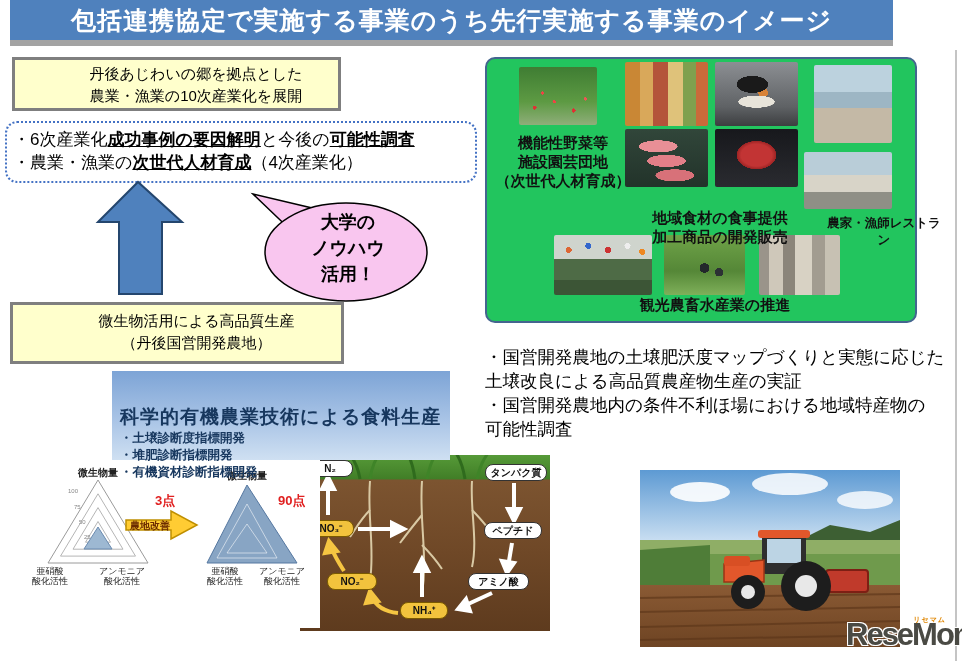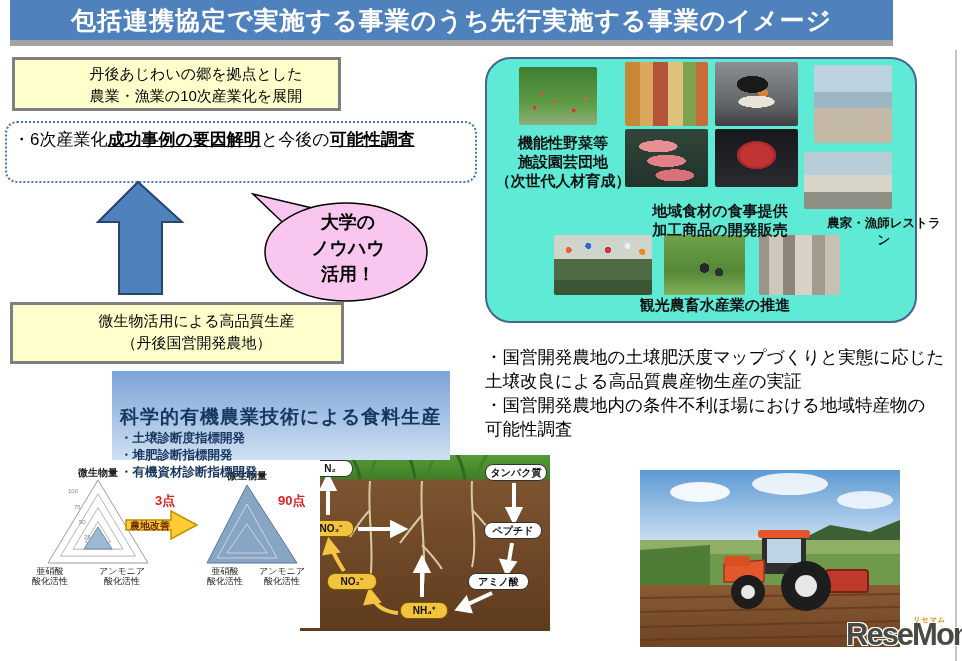--- a/index.html
+++ b/index.html
@@ -48,24 +48,24 @@
 
   
   .soil{left:300px;top:455px;width:250px;height:176px;
         background:linear-gradient(180deg,#569a38 0px,#417e27 24px,#7c5430 25px,#6f4827 55%,#5e3b1e 100%);text-decoration:underline;}
   .node{position:absolute;border:1px solid #333;border-radius:8px;background:#fff;
         font-size:10px;font-weight:bold;text-align:center;color:#111;padding:1px 2px;line-height:13px;}
   .node.yellow{background:#f2c33d;border-color:#7a5a00;}
   .soil-cap{left:325px;top:633px;width:180px;text-align:center;font-size:13px;font-weight:bold;}
 
   
-  .panel{left:485px;top:57px;width:428px;height:262px;border:2.5px solid #44658f;border-radius:26px;background:#5eead4;}
+  .panel{left:485px;top:57px;width:428px;height:262px;border:2.5px solid #44658f;border-radius:10px;background:#22c55e;}
   .panel .cap{position:absolute;font-weight:bold;color:#111;text-align:center;}
   .cap1{left:8px;top:74px;width:136px;font-size:15px;line-height:19px;}
-  .cap2{left:148px;top:142px;width:170px;font-size:15px;line-height:19px;}
+  .cap2{left:148px;top:149px;width:170px;font-size:15px;line-height:19px;}
   .cap3{left:306px;top:156px;width:122px;font-size:12.5px;margin-left:30px;}
   .cap4{left:128px;top:237px;width:200px;font-size:15px;}
 
   
   .ph{position:absolute;border-radius:2px;overflow:hidden;}
   .ph-tomato{left:32px;top:8px;width:78px;height:58px;
     background:radial-gradient(circle 5px at 20% 70%,#d33 40%,transparent 41%),
                radial-gradient(circle 4px at 45% 60%,#e44 40%,transparent 41%),
                radial-gradient(circle 5px at 70% 75%,#d33 40%,transparent 41%),
                radial-gradient(circle 4px at 85% 55%,#e55 40%,transparent 41%),
@@ -134,20 +134,21 @@
   <div class="abs titleshadow"></div>
   <div class="abs right-rule"></div>
 
   <div class="abs ybox ybox1">
     <div>丹後あじわいの郷を拠点とした</div>
     <div>農業・漁業の10次産業化を展開</div>
   </div>
 
   <div class="abs dotted">
     <div><span>・6次産業化</span><span class="bu">成功事例の要因解明</span><span>と今後の</span><span class="bu">可能性調査</span></div>
+    <div><span>・農業・漁業の</span><span class="bu">次世代人材育成</span><span>（4次産業化）</span></div>
   </div>
 
   <svg class="abs uparrow" width="92" height="118">
     <polygon points="3,42 43,2 87,42 67,42 67,114 24,114 24,42" fill="#4f81bd" stroke="#24466e" stroke-width="2"></polygon>
   </svg>
 
   <svg class="abs bubble-svg" width="195" height="115">
     <polygon points="10,4 86,22 58,50" fill="#f9c6ef" stroke="#000" stroke-width="1.5"></polygon>
     <ellipse cx="103" cy="62" rx="81" ry="49" fill="#f9c6ef" stroke="#000" stroke-width="1.5"></ellipse>
   </svg>

